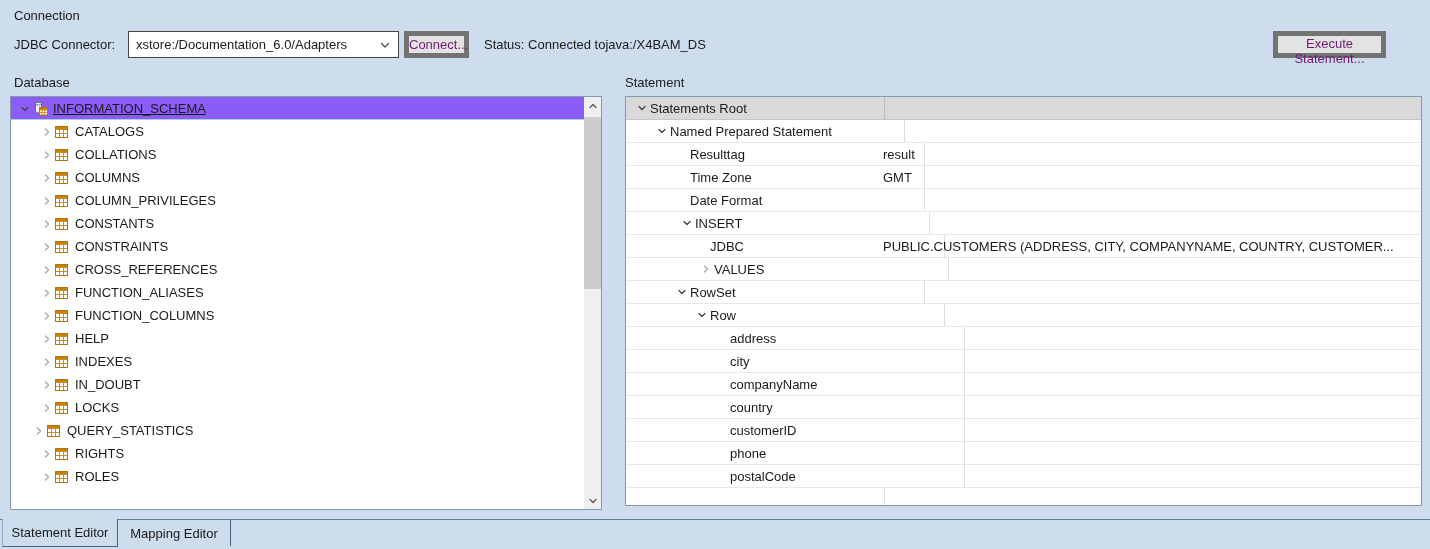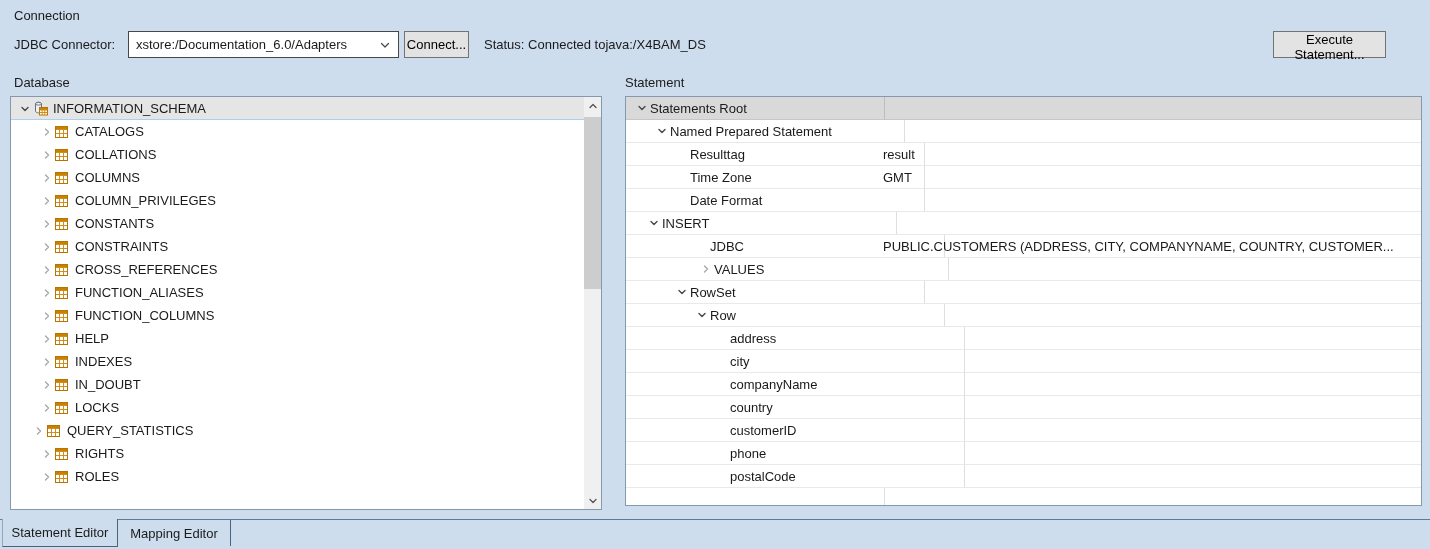--- a/index.html
+++ b/index.html
@@ -14,37 +14,37 @@
   
   #connection-label{left:14px;top:8px;}
   #jdbc-label{left:14px;top:31px;line-height:27px;}
   #combo{
     left:128px;top:31px;width:271px;height:27px;box-sizing:border-box;
     background:#ffffff;border:1px solid #474747;
     display:flex;align-items:center;justify-content:space-between;
     padding:0 7px;white-space:nowrap;
   }
   button{
-    font-family:"Liberation Sans", sans-serif;font-size:13px;color:#000000;
-    background:#e3e3e3;border:1px solid #737373;box-sizing:border-box;
+    font-family:"Liberation Sans", sans-serif;font-size:13px;color:#701a75;
+    background:#e3e3e3;border:5px solid #737373;box-sizing:border-box;
     padding:0;
   }
   #connect-btn{left:404px;top:31px;width:65px;height:27px;position:absolute;}
   #status-text{left:484px;top:31px;line-height:27px;white-space:nowrap;}
   #exec-btn{left:1273px;top:31px;width:113px;height:27px;position:absolute;}
 
   
   #database-label{left:14px;top:75px;}
   #db-panel{
     left:10px;top:96px;width:592px;height:414px;box-sizing:border-box;
     background:#ffffff;border:1px solid #8498ae;overflow:hidden;
   }
   #db-rows{position:absolute;left:0;top:0;right:17px;}
   .tree-row{height:23px;display:flex;align-items:center;white-space:nowrap;}
-  .tree-row.selected{background:#e5e5e5;box-shadow:inset 0 -1px 0 #abd0ee;}
+  .tree-row.selected{background:#8b5cf6;box-shadow:inset 0 -1px 0 #abd0ee;text-decoration:underline;}
   .chev{width:16px;flex:0 0 16px;display:flex;justify-content:center;align-items:center;}
   .ticon{width:18px;flex:0 0 18px;display:flex;align-items:center;}
   .tlabel{margin-left:2px;}
 
   
   #db-scrollbar{position:absolute;top:0;right:0;width:17px;height:100%;background:#f0f0f0;}
   .sb-arrow{position:absolute;left:0;width:17px;height:17px;display:flex;align-items:center;justify-content:center;}
   #sb-up{top:0;}
   #sb-down{bottom:0;}
   #sb-thumb{position:absolute;left:0;top:20px;width:17px;height:172px;background:#cdcdcd;}
@@ -418,21 +418,21 @@
         <div class="st-right">GMT</div>
       </div>
       <div class="st-row">
         <div class="st-left" style="padding-left: 48px;">
           <span class="st-chev"></span>
           <span class="st-label">Date Format</span>
         </div>
         <div class="st-right"></div>
       </div>
       <div class="st-row">
-        <div class="st-left" style="padding-left: 20px;">
+        <div class="st-left" style="padding-left: 53px;">
           <span class="st-chev">
             <svg width="10" height="10" viewBox="0 0 10 10">
               <polyline points="2,3.5 5,6.5 8,3.5" fill="none" stroke="#474747" stroke-width="1.4" stroke-linecap="round" stroke-linejoin="round"></polyline>
             </svg>
           </span>
           <span class="st-label">INSERT</span>
         </div>
         <div class="st-right"></div>
       </div>
       <div class="st-row">

